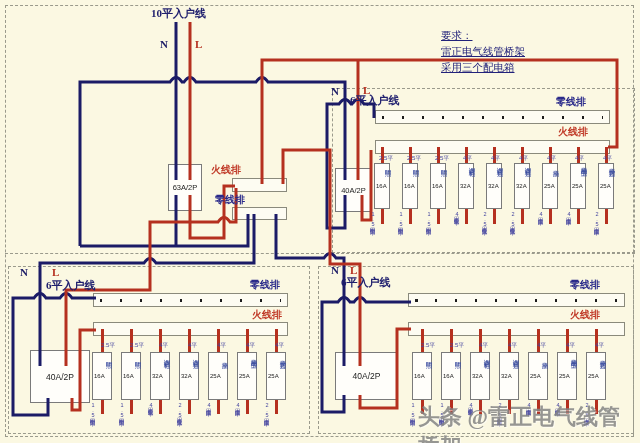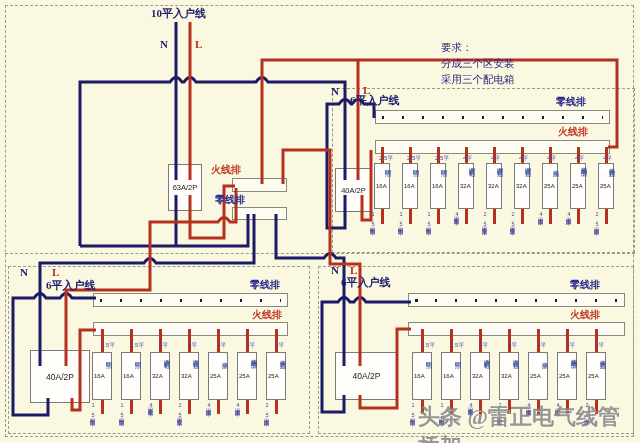--- a/index.html
+++ b/index.html
@@ -16,22 +16,22 @@
   .busbar{position:absolute;background:#fdfcf2;border:1px solid #8a8a7c;
           box-sizing:border-box;z-index:2;}
   .dots{position:absolute;left:6px;right:6px;top:5px;height:3px;
         background:repeating-linear-gradient(90deg,#1d1d1d 0 2.5px,transparent 2.5px 20px);}
   .lbl{position:absolute;z-index:8;white-space:nowrap;}
   .feedtitle{font:bold 11px "Liberation Serif",serif;color:#1f1f6e;}
   .barlblN{font:bold 10px "Liberation Serif",serif;color:#2a2a8a;}
   .barlblL{font:bold 10px "Liberation Serif",serif;color:#c03a28;}
   .nlbl{font:bold 11px "Liberation Serif",serif;color:#1b1b66;}
   .llbl{font:bold 11px "Liberation Serif",serif;color:#b5301f;}
-  .req{position:absolute;left:441px;top:40px;z-index:8;
-       font:10.5px "Liberation Serif",serif;color:#22227a;line-height:16px;}
+  .req{position:absolute;left:441px;top:28px;z-index:8;
+       font:10.5px "Liberation Serif",serif;color:#22227a;line-height:16px;text-decoration:underline;}
   .breaker{position:absolute;width:28px;z-index:7;}
   .breaker .stub{position:absolute;left:12.5px;width:3px;background:#b5301f;}
   .breaker .bk-box{position:absolute;background:#fffefa;border:1px solid #7a7a7a;
         box-sizing:border-box;display:flex;align-items:center;}
   .breaker .amp{font:6px "Liberation Sans",sans-serif;color:#222;padding-left:1px;}
   .vtext{writing-mode:vertical-rl;text-orientation:upright;line-height:1;
          letter-spacing:-1px;overflow:hidden;}
   .breaker .size{position:absolute;font:6px "Liberation Sans",sans-serif;color:#4646a0;}
   .breaker .circuit{position:absolute;font:6.5px "Liberation Sans",sans-serif;color:#3d4fa0;}
   .breaker .note{position:absolute;font:5.5px "Liberation Sans",sans-serif;color:#4646a0;}
@@ -57,21 +57,21 @@
   <div class="dashed" style="left:332px;top:88px;width:303px;height:165px;"></div>
   <div class="dashed" style="left:8px;top:266px;width:302px;height:168px;"></div>
   <div class="dashed" style="left:318px;top:266px;width:316px;height:168px;"></div>
 
   <span class="lbl feedtitle" style="left:151px;top:6px;">10平入户线</span>
   <span class="lbl nlbl" style="left:160px;top:38px;">N</span>
   <span class="lbl llbl" style="left:195px;top:38px;">L</span>
 
   <div class="req">
     <div>要求：</div>
-    <div>分成三个区安装</div>
+    <div>雷正电气线管桥架</div>
     <div>采用三个配电箱</div>
   </div>
 
   <div class="mainbox" style="left:168px;top:164px;width:34px;height:47px;font:7.5px 'Liberation Sans',sans-serif;">
     <span>63A/2P</span>
   </div>
   <span class="lbl barlblL" style="left:211px;top:163px;">火线排</span>
   <div class="busbar" style="left:232px;top:178px;width:55px;height:14px;"></div>
   <span class="lbl barlblN" style="left:215px;top:193px;">零线排</span>
   <div class="busbar" style="left:232px;top:207px;width:55px;height:13px;"></div>

